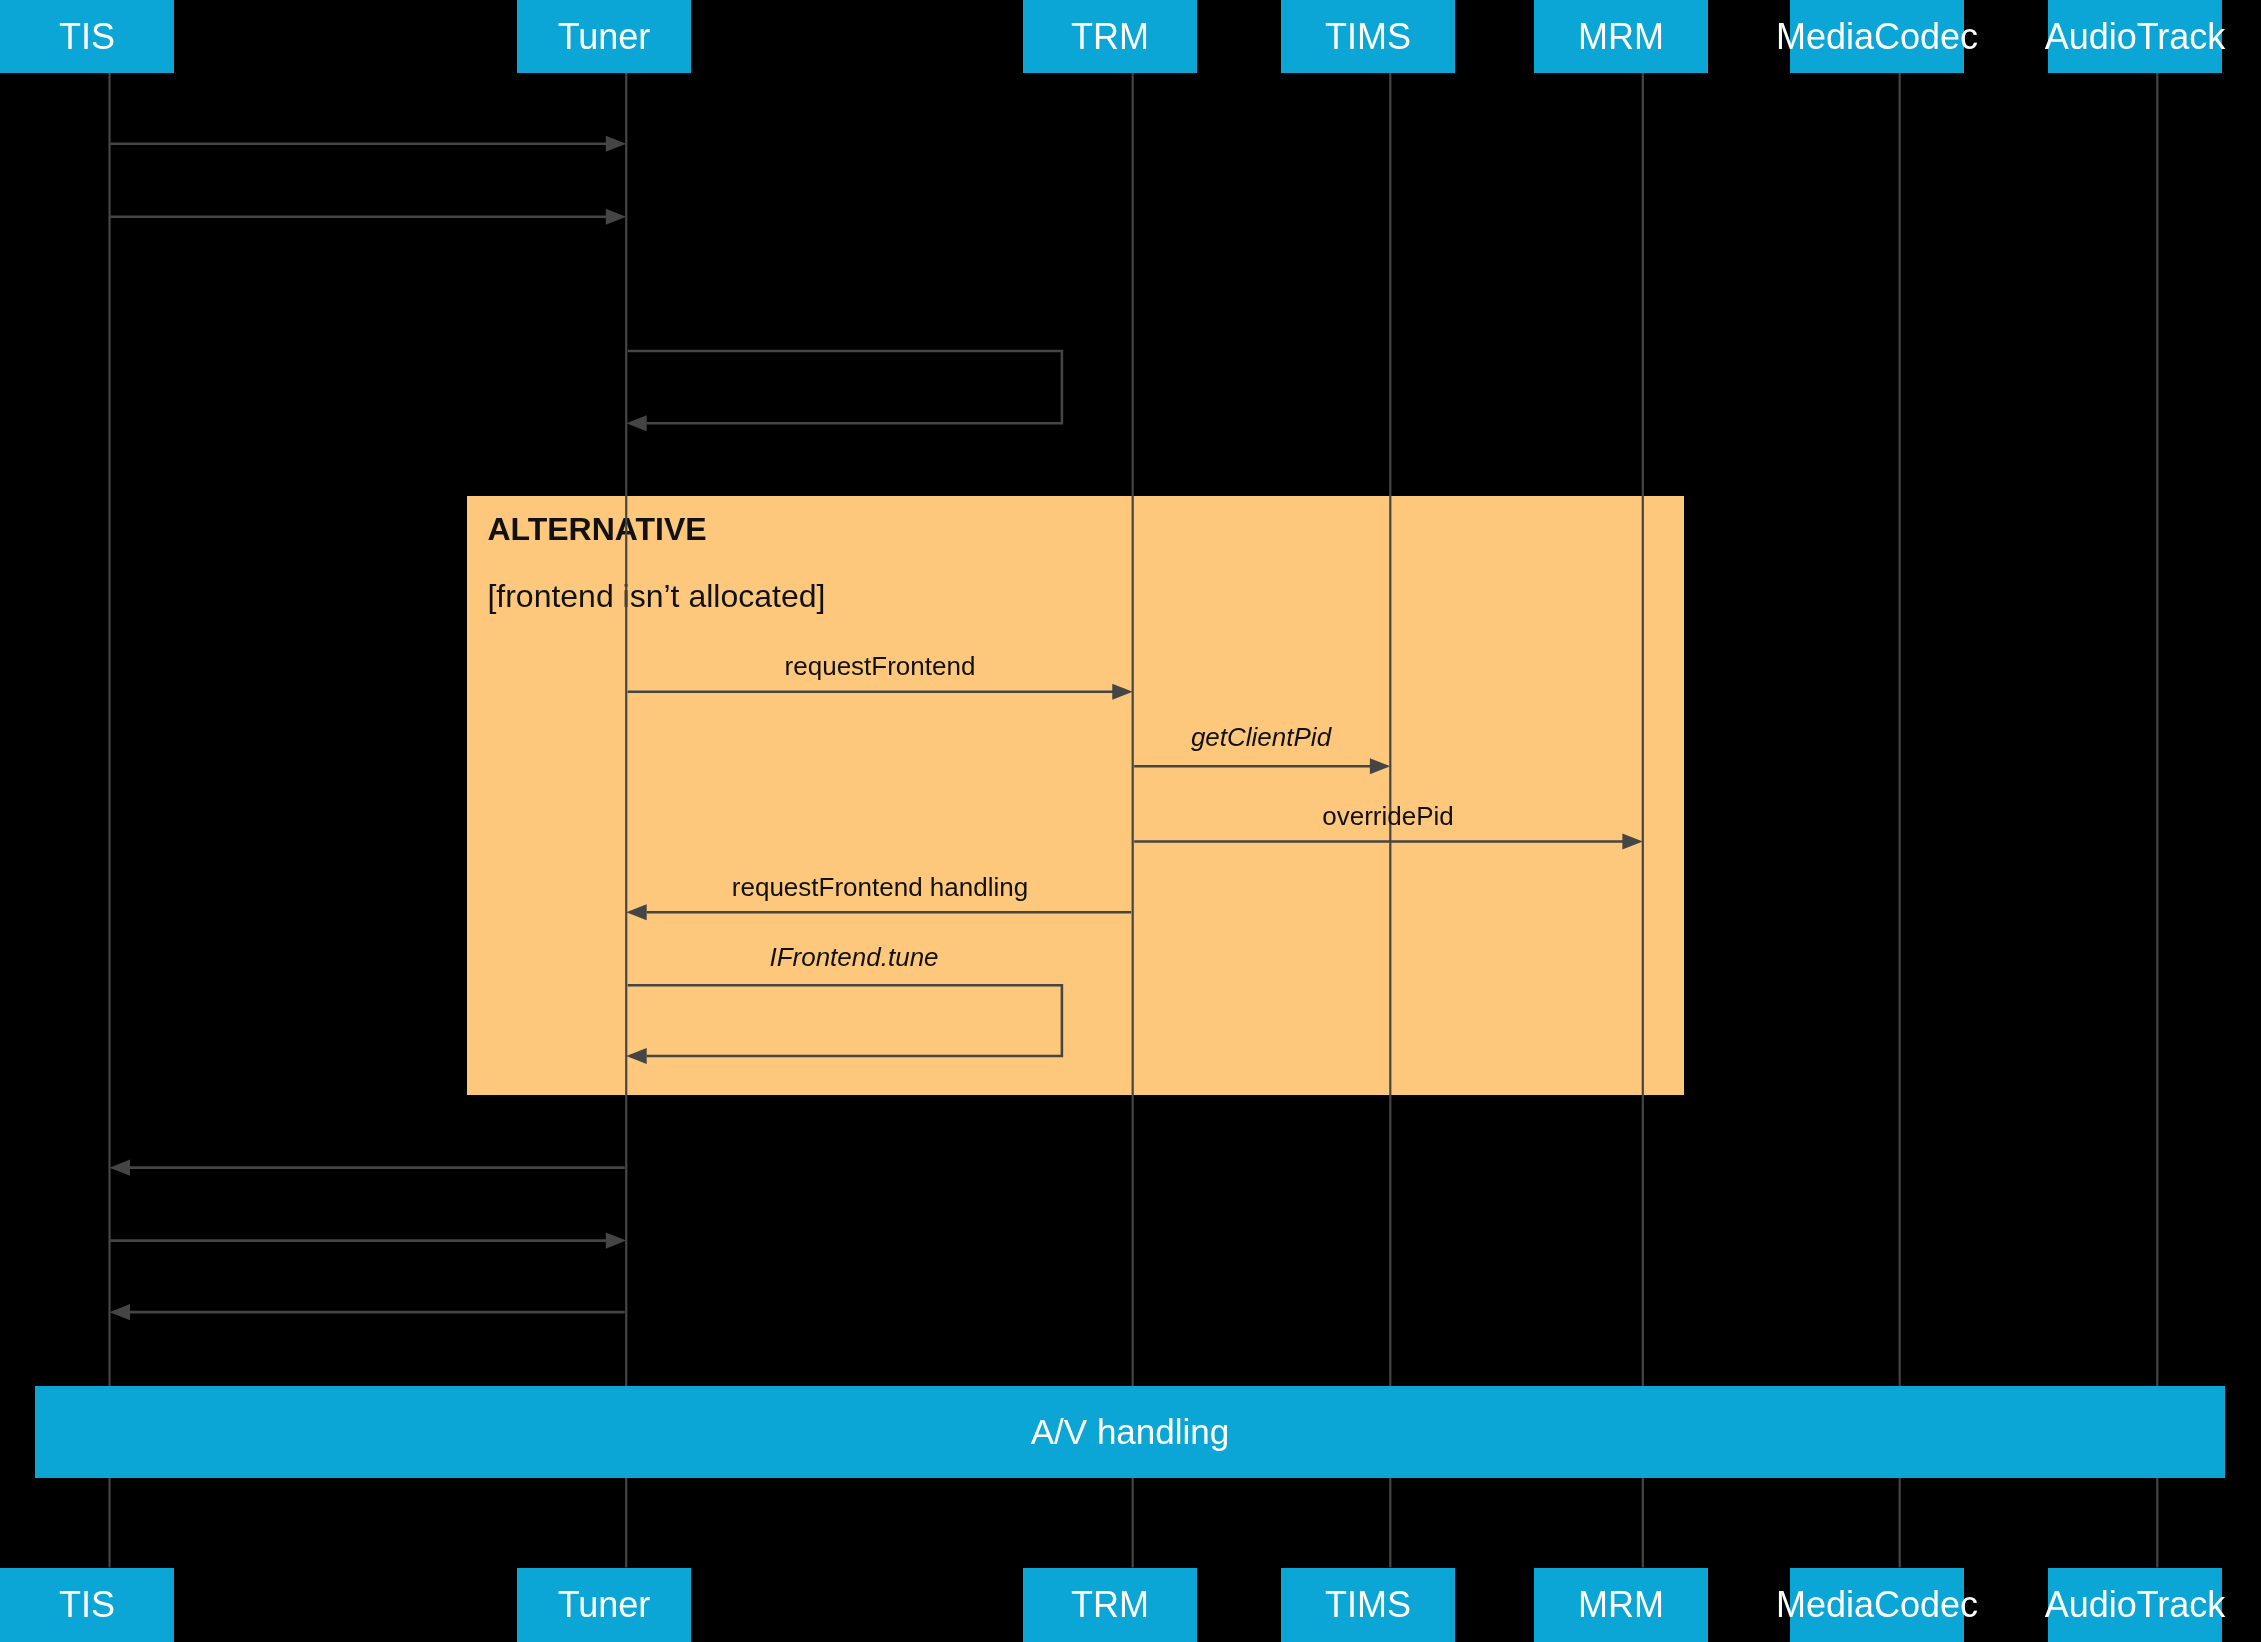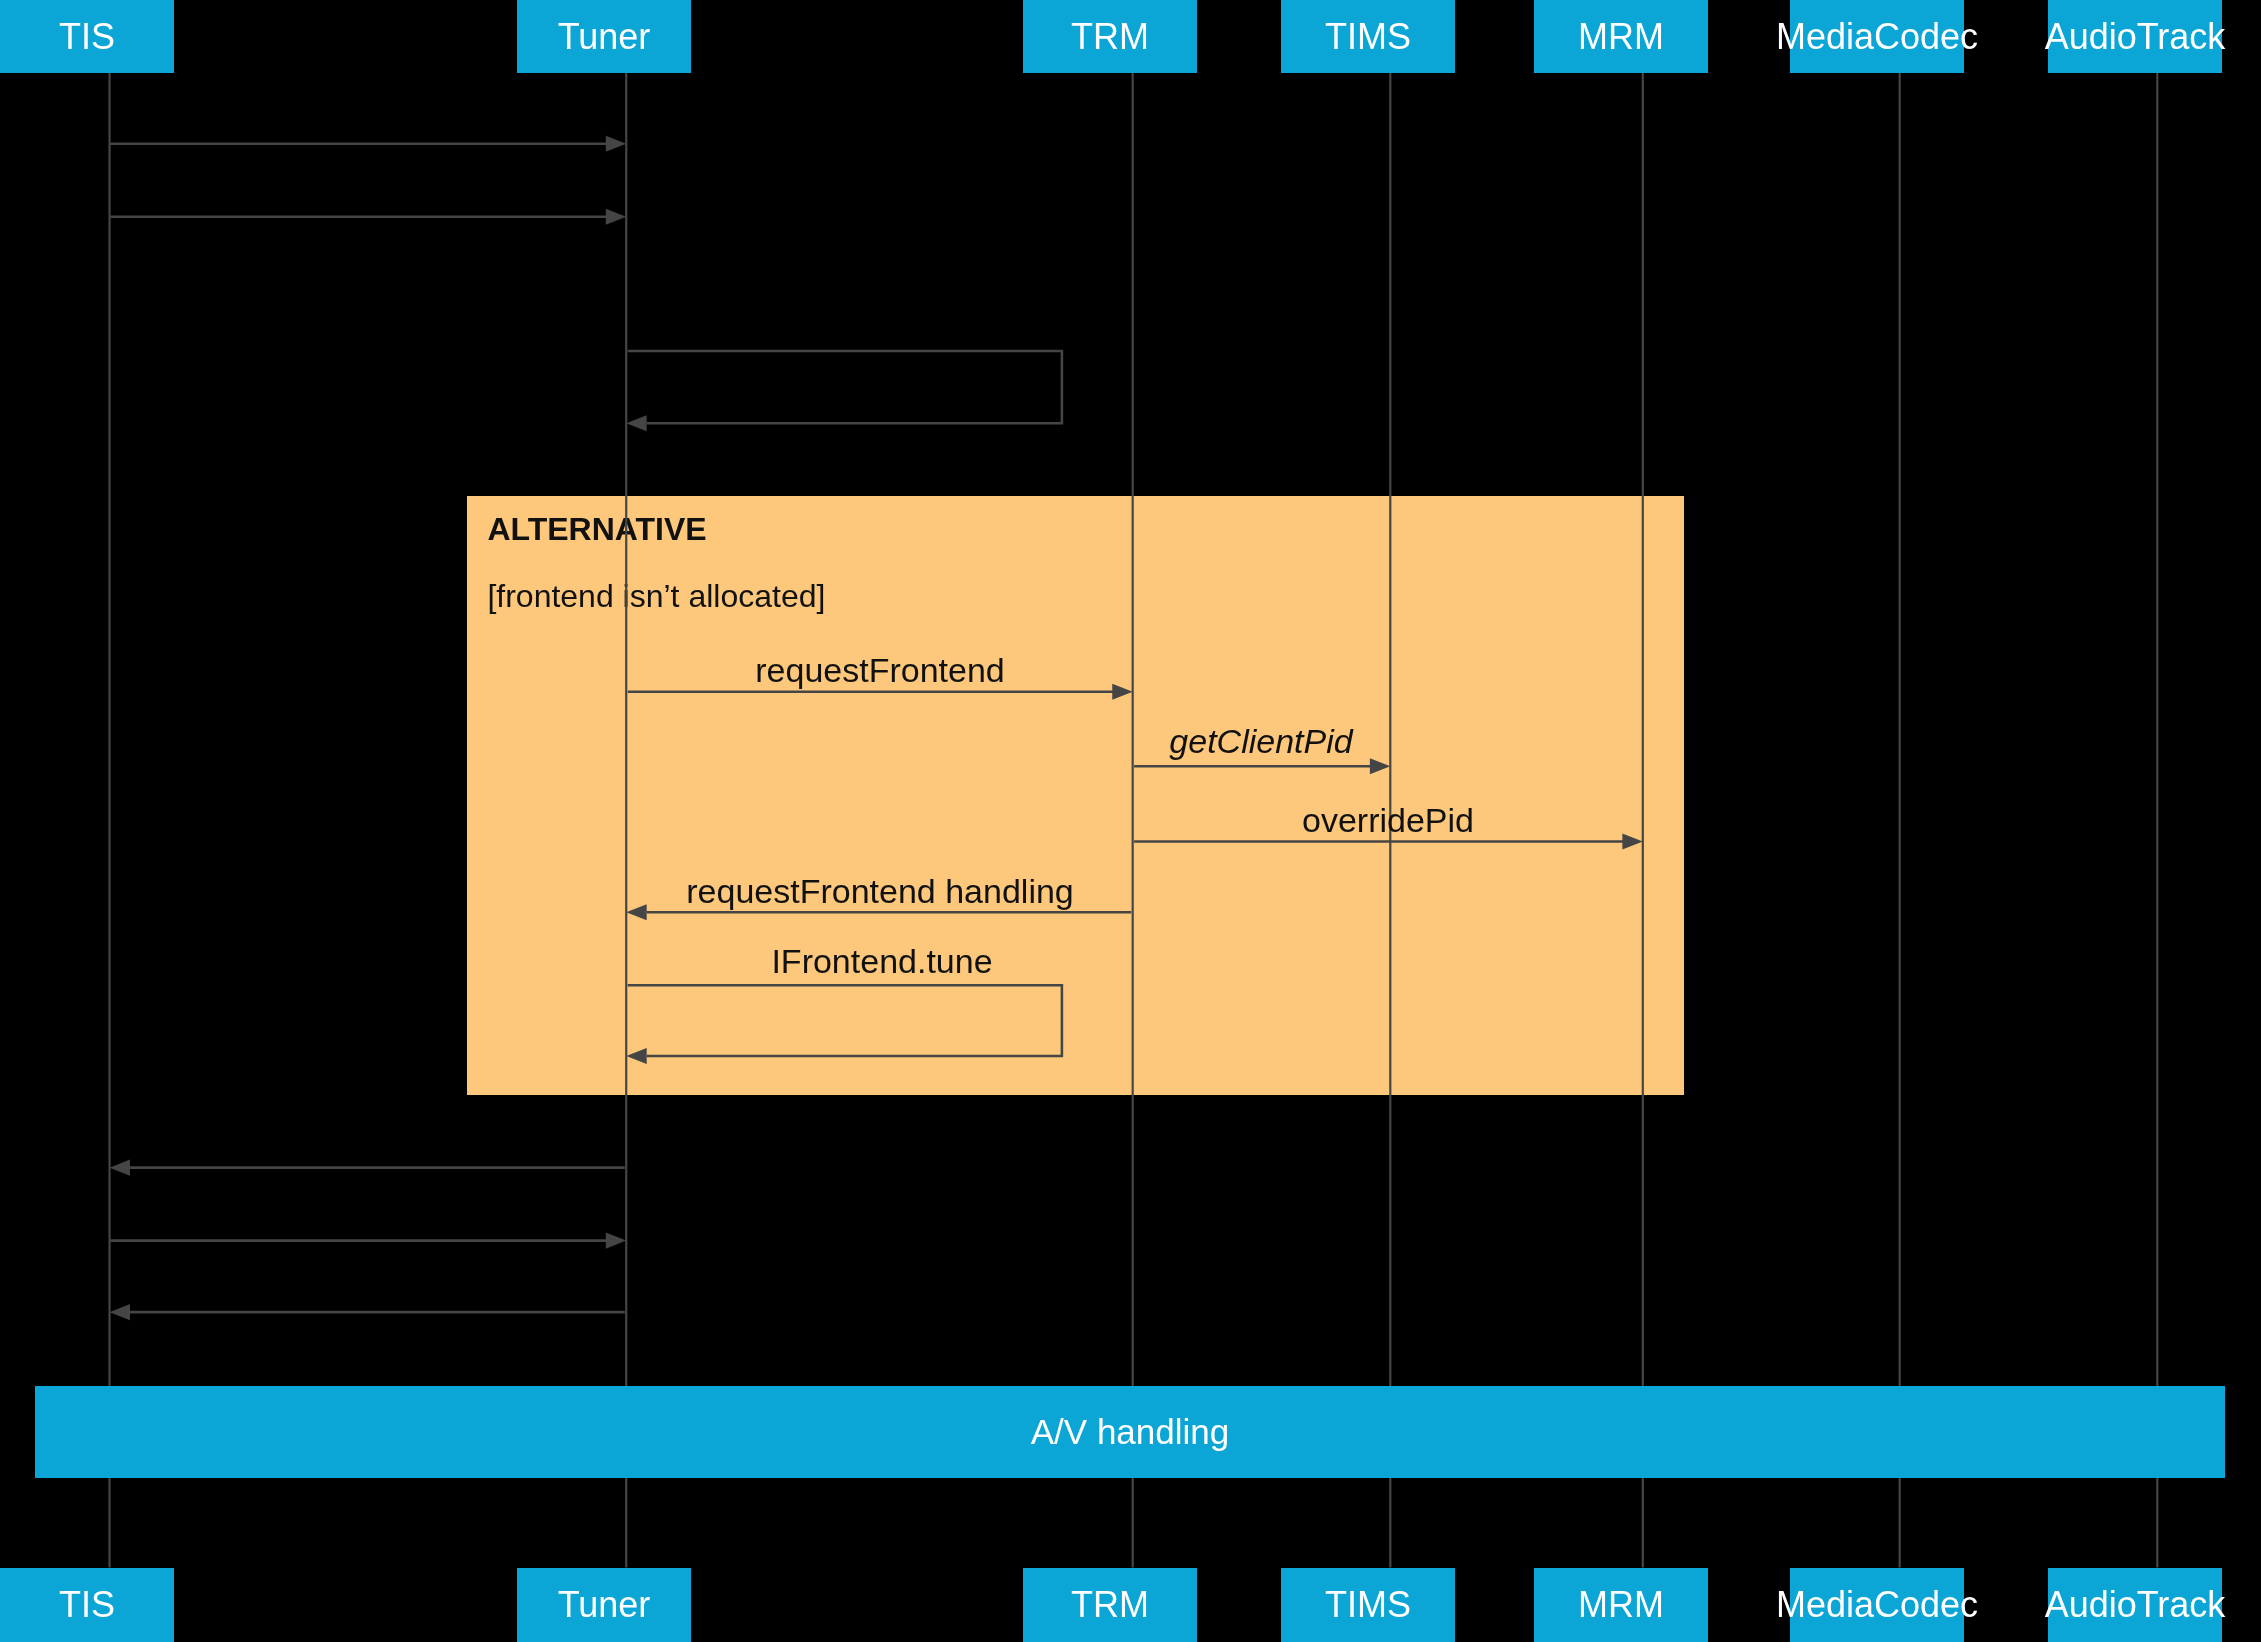--- a/index.html
+++ b/index.html
@@ -46,21 +46,21 @@
   }
   
   #lines{position:absolute;left:0;top:0;z-index:2;}
   .lifeline{stroke:var(--line-gray);stroke-width:3px;fill:none;}
   .msg-line{stroke:var(--line-gray);stroke-width:3.5px;fill:none;}
   .arrow-head{fill:var(--line-gray);stroke:none;}
   
   .msg-label{
     position:absolute;
     transform:translateX(-50%);
-    font-size:34px;color:var(--label-black);
+    font-size:26px;color:var(--label-black);
     white-space:nowrap;
     z-index:3;
   }
   
   .av-bar{
     position:absolute;
     left:35px;top:1386px;width:2190px;height:92px;
     background:var(--accent-blue);
     color:var(--text-white);
     display:flex;align-items:center;justify-content:center;
@@ -140,21 +140,21 @@
     <g>
       <line class="msg-line" x1="856" y1="1798" x2="176" y2="1798"></line>
       <polygon class="arrow-head" points="150,1798 178,1787 178,1809"></polygon>
     </g>
   </svg>
 
   <div class="msg-label" style="left:880px;top:651px;">requestFrontend</div>
   <div class="msg-label" style="left:1261px;top:722px;font-style:italic;">getClientPid</div>
   <div class="msg-label" style="left:1388px;top:801px;">overridePid</div>
   <div class="msg-label" style="left:880px;top:872px;">requestFrontend handling</div>
-  <div class="msg-label" style="left:882px;top:942px;">IFrontend.tune</div>
+  <div class="msg-label" style="left:854px;top:942px;font-style:italic;">IFrontend.tune</div>
 
   <div class="av-bar">
     <span>A/V handling</span>
   </div>
 
   <div class="participant top" style="left:0;top:0;">
       <span>TIS</span>
     </div>
   <div class="participant top" style="left:517px;top:0;">
       <span>Tuner</span>

